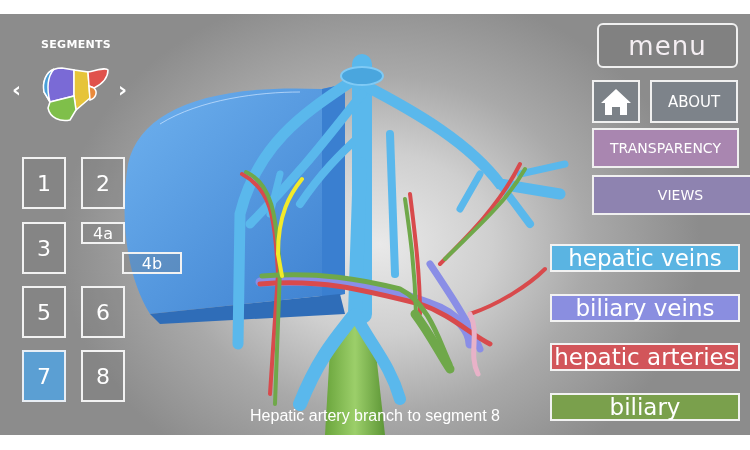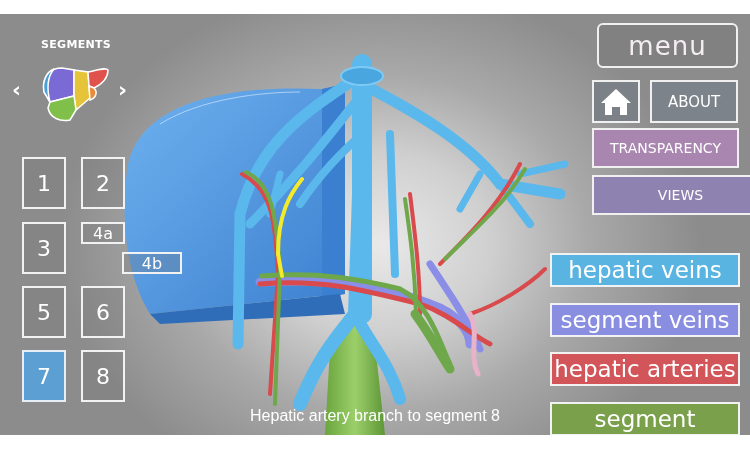--- a/index.html
+++ b/index.html
@@ -27,23 +27,23 @@
     .top-btn {
       position: absolute; box-sizing: border-box; border: 2px solid #f0f0f0;
       color: #ffffff; display: flex; align-items: center; justify-content: center; cursor: pointer;
     }
     .menu-btn { left: 597px; top: 9px; width: 141px; height: 45px; border-radius: 6px; font-size: 26px; color: #f4eef2; background: rgba(110,110,110,0.35); letter-spacing: 1px; }
     .home-btn { left: 592px; top: 66px; width: 48px; height: 43px; background: #7b8187; }
     .about-btn { left: 650px; top: 66px; width: 88px; height: 43px; background: #7d838a; font-size: 15px; }
     .transp-btn { left: 592px; top: 114px; width: 147px; height: 40px; background: #a986b0; font-size: 14px; }
     .views-btn { left: 592px; top: 161px; width: 177px; height: 40px; background: #8e83b0; font-size: 14px; }
     .layer-btn {
-      position: absolute; left: 550px; width: 190px; height: 34px; box-sizing: border-box;
+      position: absolute; left: 550px; width: 190px; height: 28px; box-sizing: border-box;
       border: 2px solid #f2f2f2; color: #ffffff; font-size: 23px;
-      display: flex; align-items: center; justify-content: center; cursor: pointer; margin-top: 9px;
+      display: flex; align-items: center; justify-content: center; cursor: pointer;
     }
     .caption {
       position: absolute; left: 150px; top: 393px; width: 450px; text-align: center;
       color: #ffffff; font-family: "Liberation Sans", sans-serif; font-size: 16px;
     }
   </style>
 </head>
 <body>
 
 <div class="app">
@@ -138,18 +138,18 @@
   <div class="top-btn home-btn">
     <svg width="34" height="30" viewBox="0 0 34 30" xmlns="http://www.w3.org/2000/svg">
       <path d="M17,2 L32,16 L28,16 L28,28 L21,28 L21,20 L13,20 L13,28 L6,28 L6,16 L2,16 Z" fill="#ffffff"></path>
     </svg>
   </div>
   <div class="top-btn transp-btn">TRANSPARENCY</div>
   <div class="top-btn about-btn">ABOUT</div>
   <div class="top-btn views-btn">VIEWS</div>
 
   <div class="layer-btn" style="top:230px; background:#5ab4e2;">hepatic veins</div>
-  <div class="layer-btn" style="top:280px; background:#8a8ee0;">segment veins</div>
+  <div class="layer-btn" style="top:280px; background:#8a8ee0;">biliary veins</div>
   <div class="layer-btn" style="top:329px; background:#d2555a;">hepatic arteries</div>
-  <div class="layer-btn" style="top:379px; background:#7aa04c;">segment</div>
+  <div class="layer-btn" style="top:379px; background:#7aa04c;">biliary</div>
 
   <div class="caption">Hepatic artery branch to segment 8</div>
 </div>
 
 </body></html>

